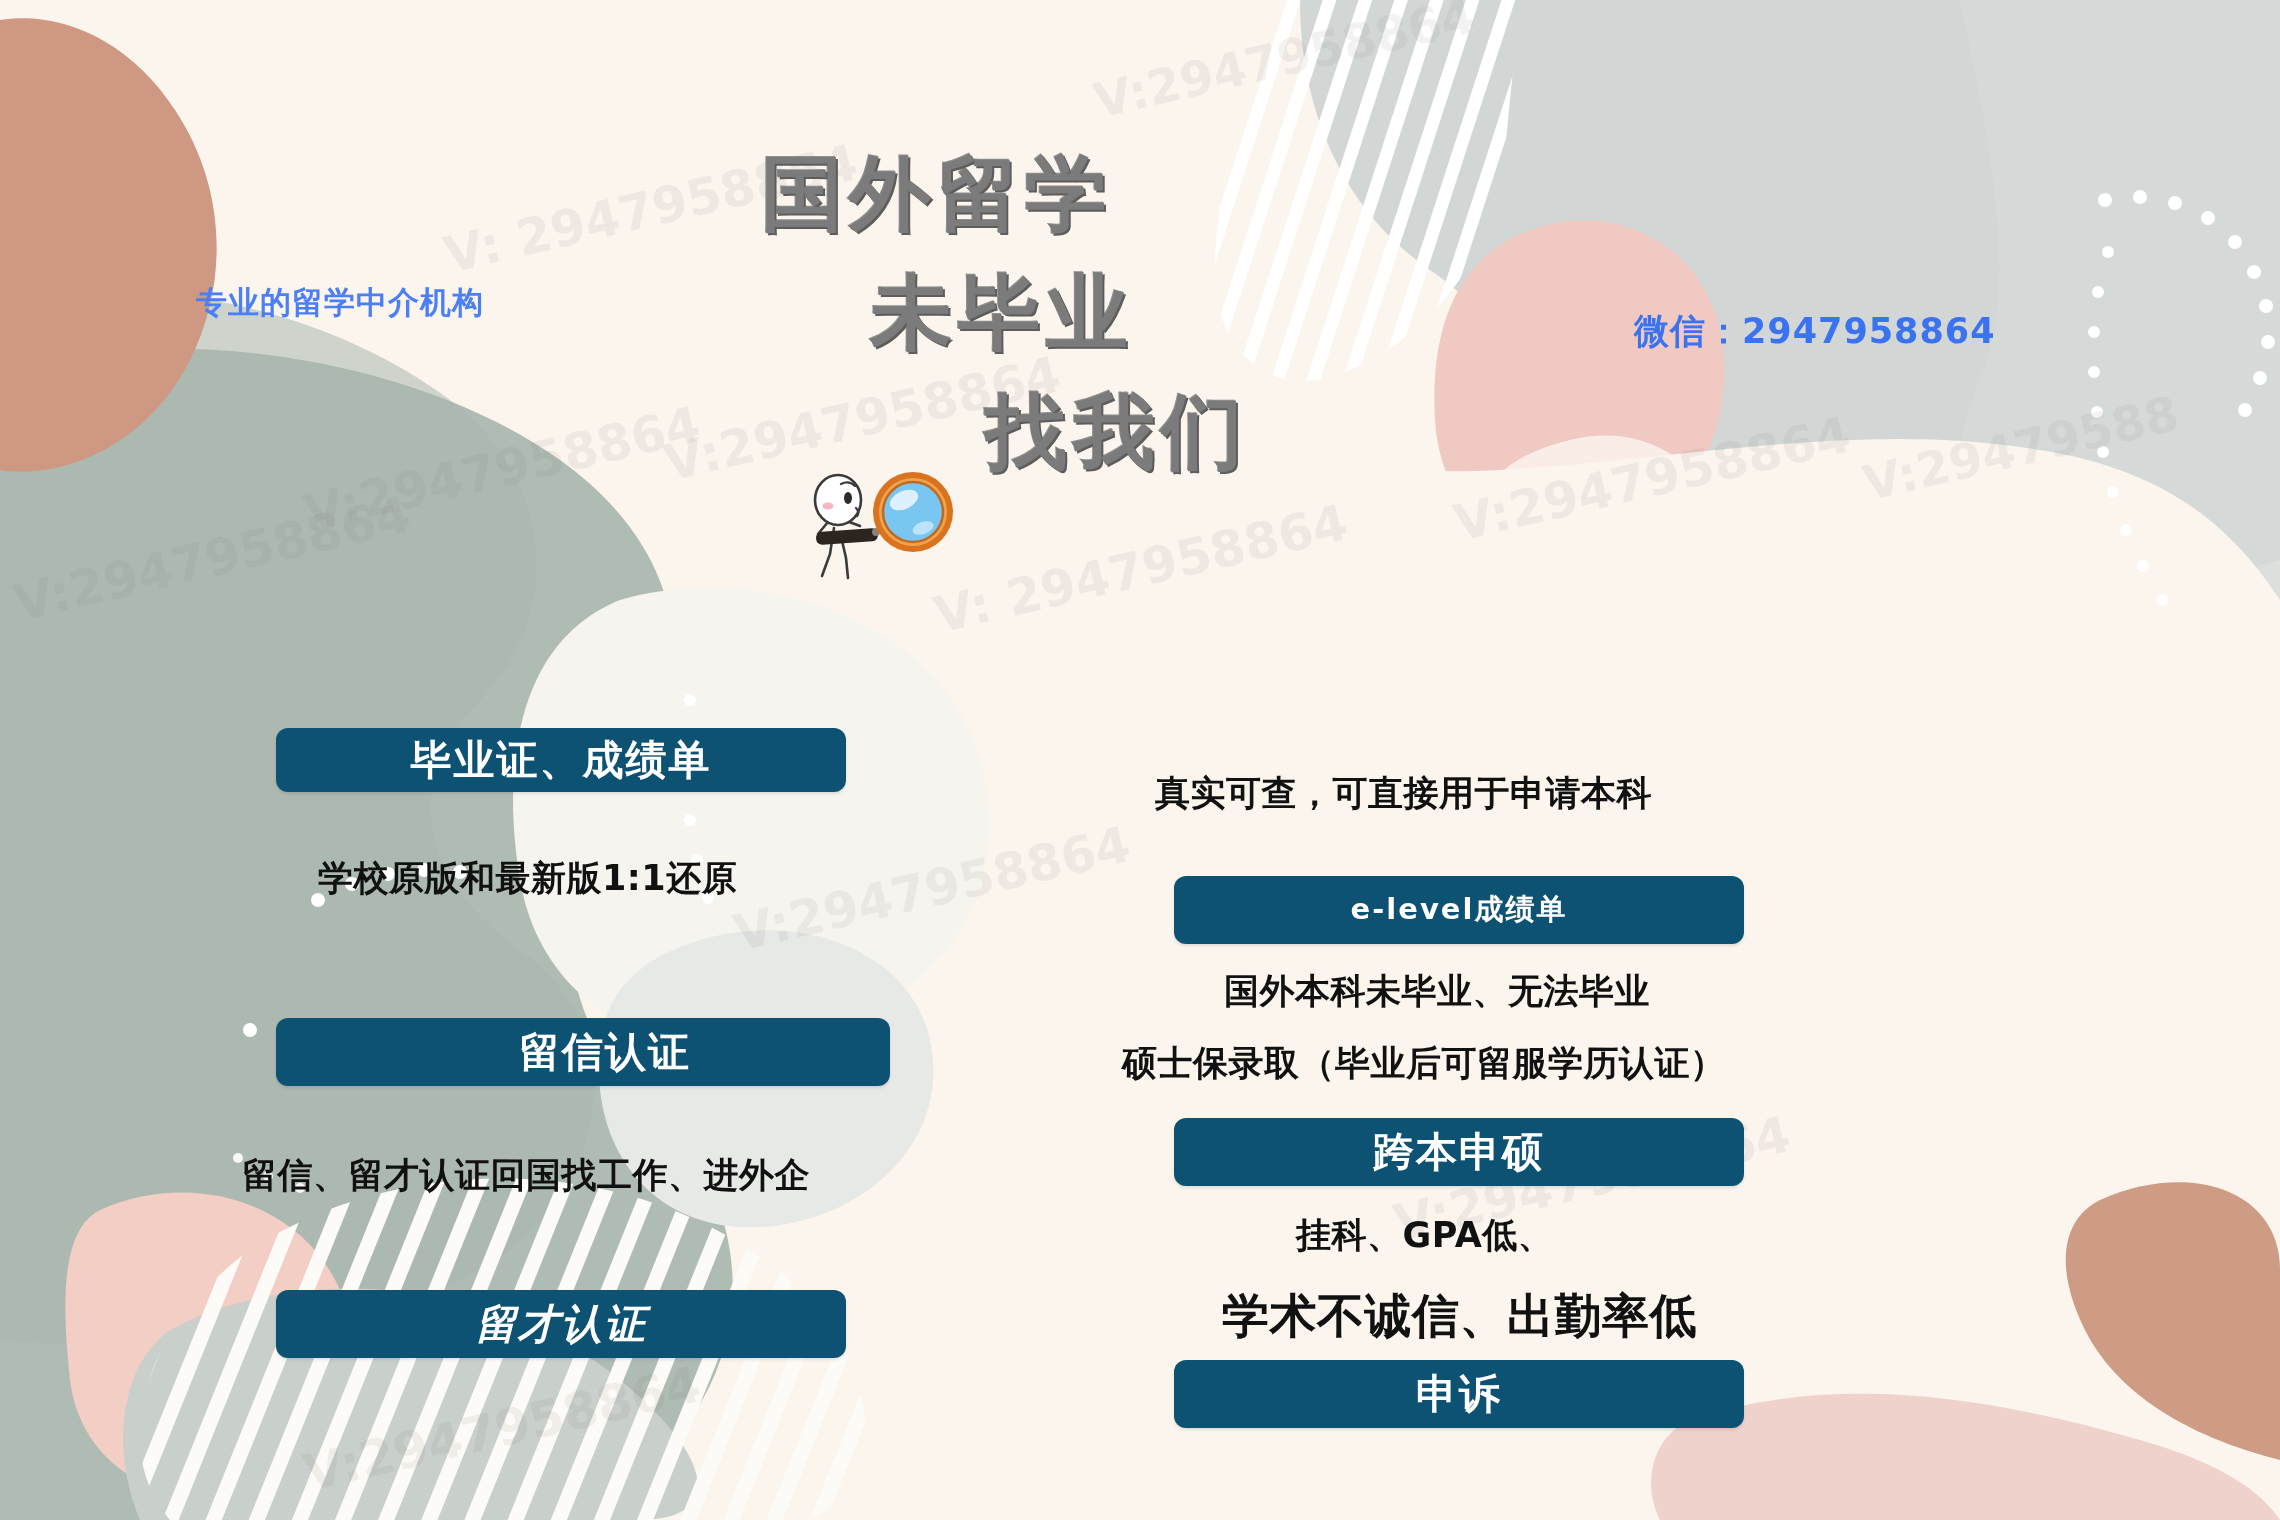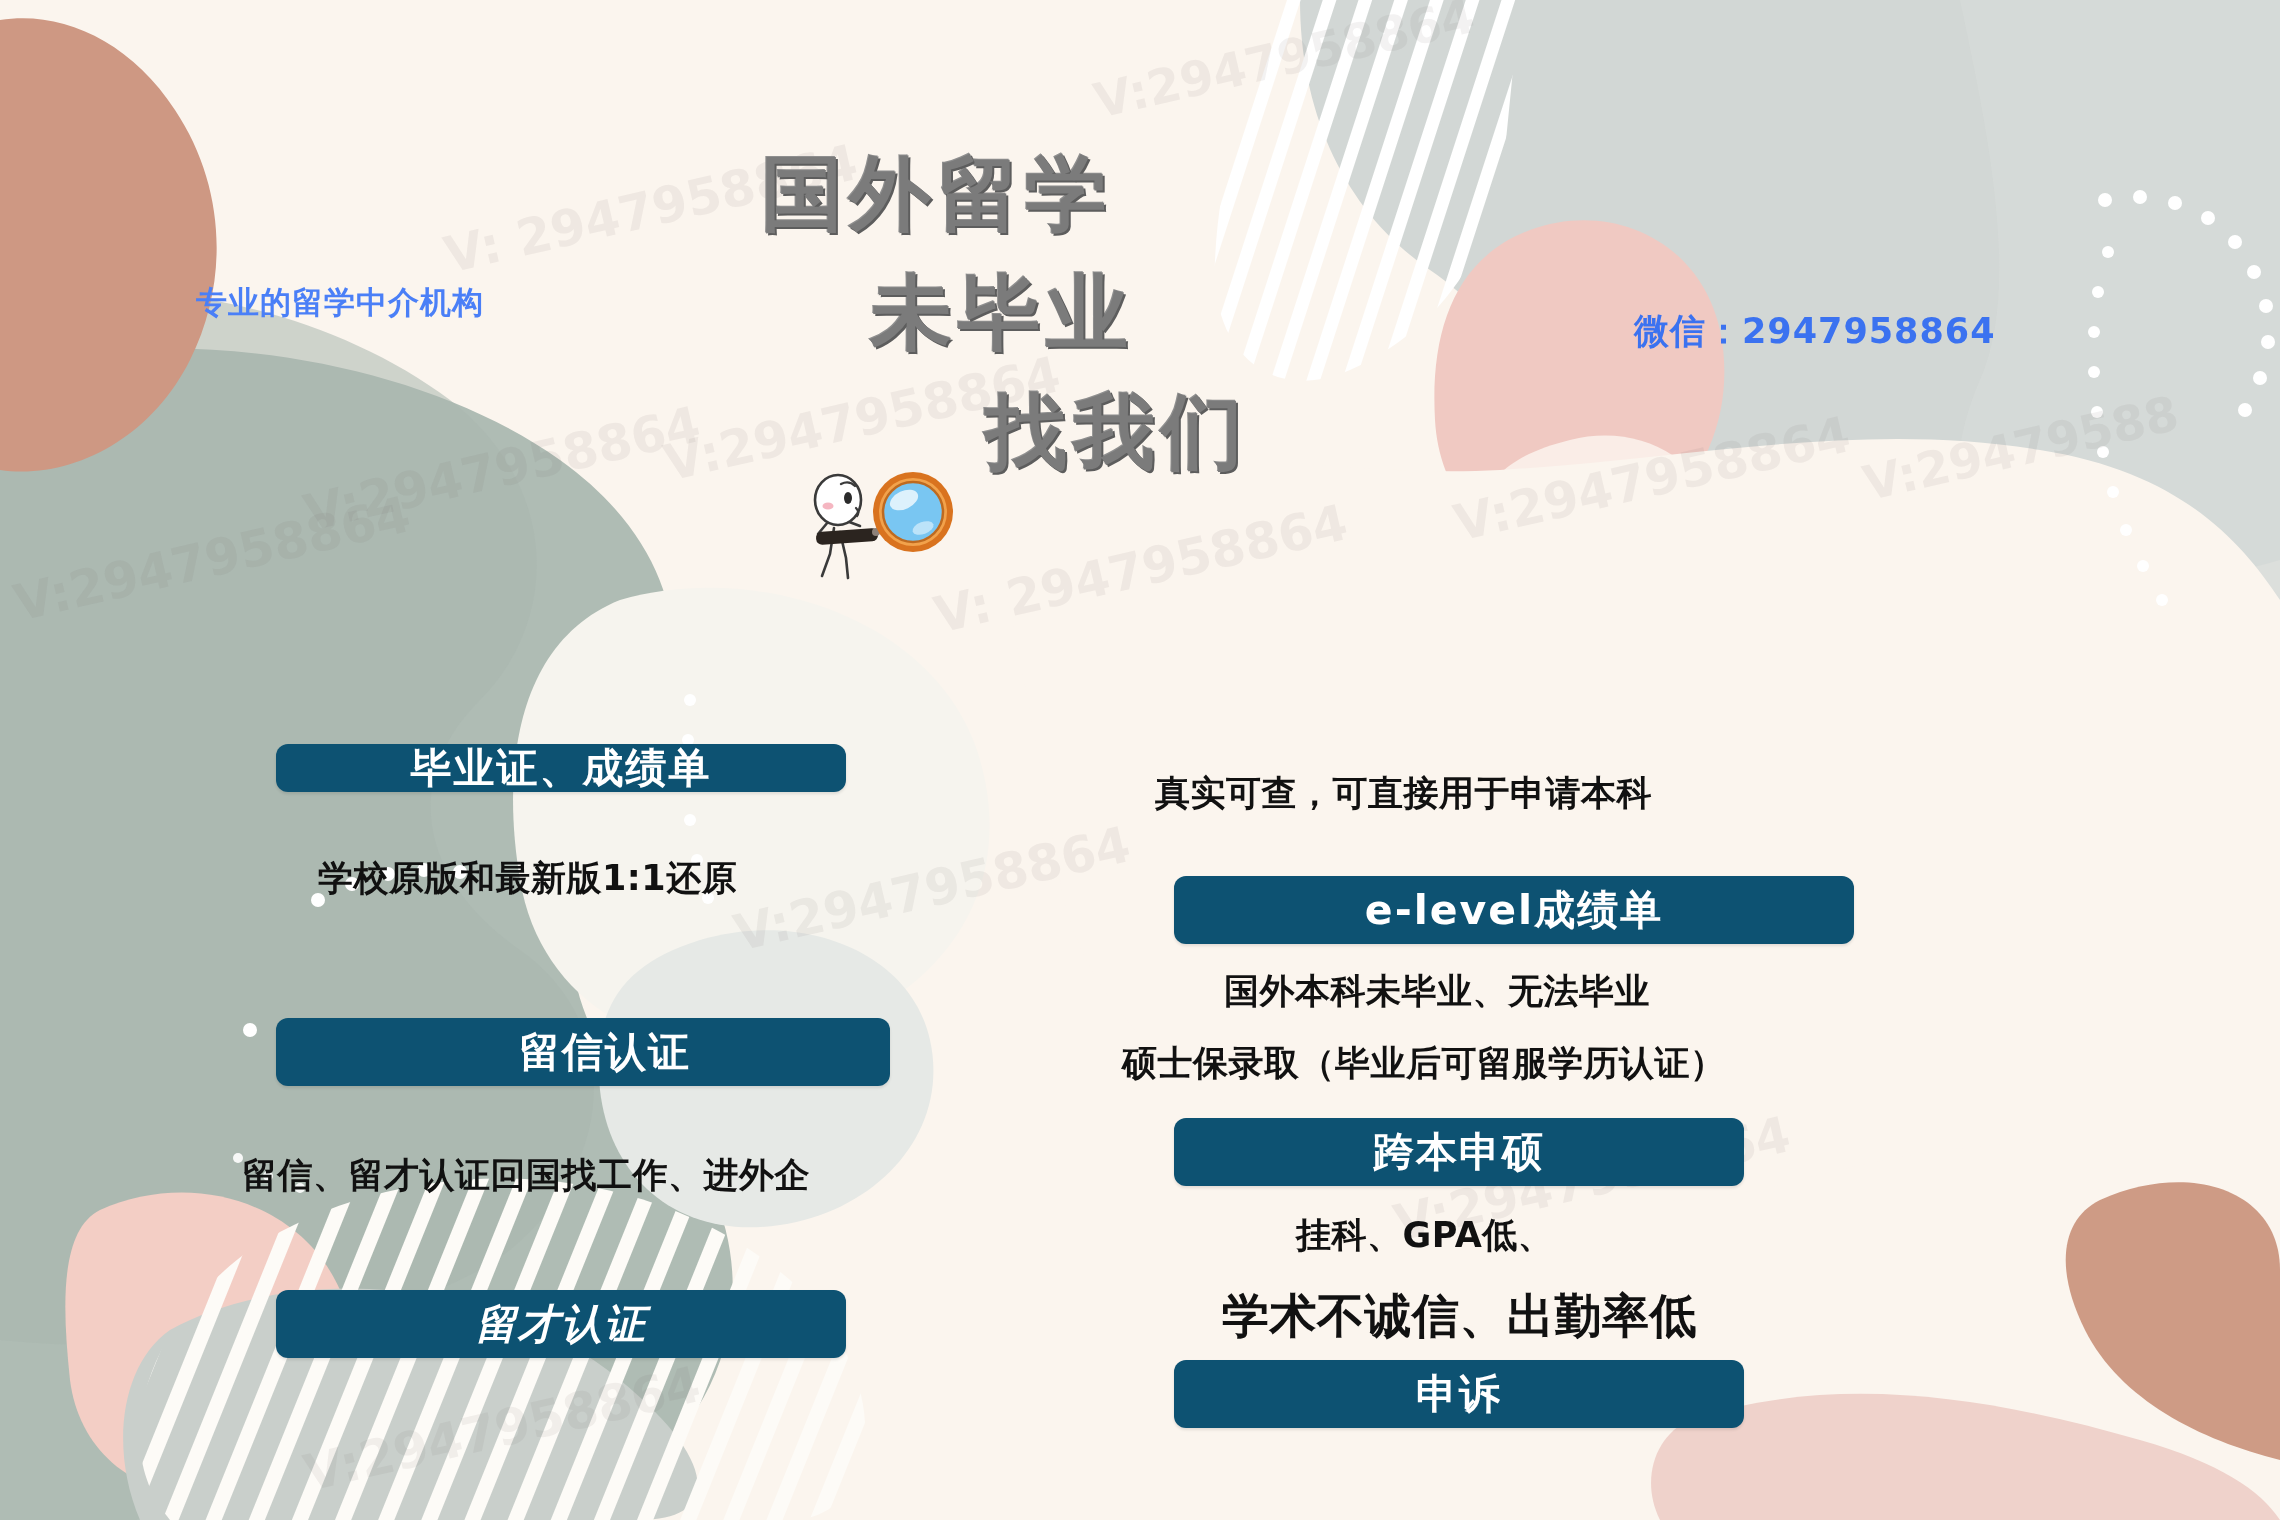--- a/index.html
+++ b/index.html
@@ -92,29 +92,29 @@
   }
   .caption{
     position:absolute;
     color:#111111;
     font-weight:bold;
     white-space:nowrap;
     letter-spacing:0.5px;
   }
 
   
-  #pill-diploma   {left:276px; top:728px;  width:570px; height:48px;  font-size:41px;margin-top:16px;}
+  #pill-diploma   {left:276px; top:728px;  width:570px; height:64px;  font-size:41px;}
   #cap-diploma    {left:318px; top:855px;  font-size:35px;}
   #pill-liuxin    {left:276px; top:1018px; width:570px; height:68px;  font-size:41px;padding-left:44px;}
   #cap-liuxin     {left:242px; top:1152px; font-size:35px;}
   #pill-liucai    {left:276px; top:1290px; width:570px; height:68px;  font-size:41px;font-style:italic;}
 
   
   #cap-verify     {left:1155px; top:770px;  font-size:35px;}
-  #pill-elevel    {left:1174px; top:876px;  width:680px; height:68px;  font-size:41px;}
+  #pill-elevel    {left:1174px; top:876px;  width:570px; height:68px;  font-size:29px;}
   #cap-ug1        {left:1224px; top:968px;  font-size:35px;}
   #cap-ug2        {left:1122px; top:1040px; font-size:35px;}
   #pill-kuaben    {left:1174px; top:1118px; width:570px; height:68px;  font-size:41px;}
   #cap-gpa1       {left:1296px; top:1212px; font-size:35px;}
   #cap-gpa2       {left:1222px; top:1285px; font-size:47px;}
   #pill-appeal    {left:1174px; top:1360px; width:570px; height:68px;  font-size:41px;}
 
   
   .wm{
     position:absolute;

